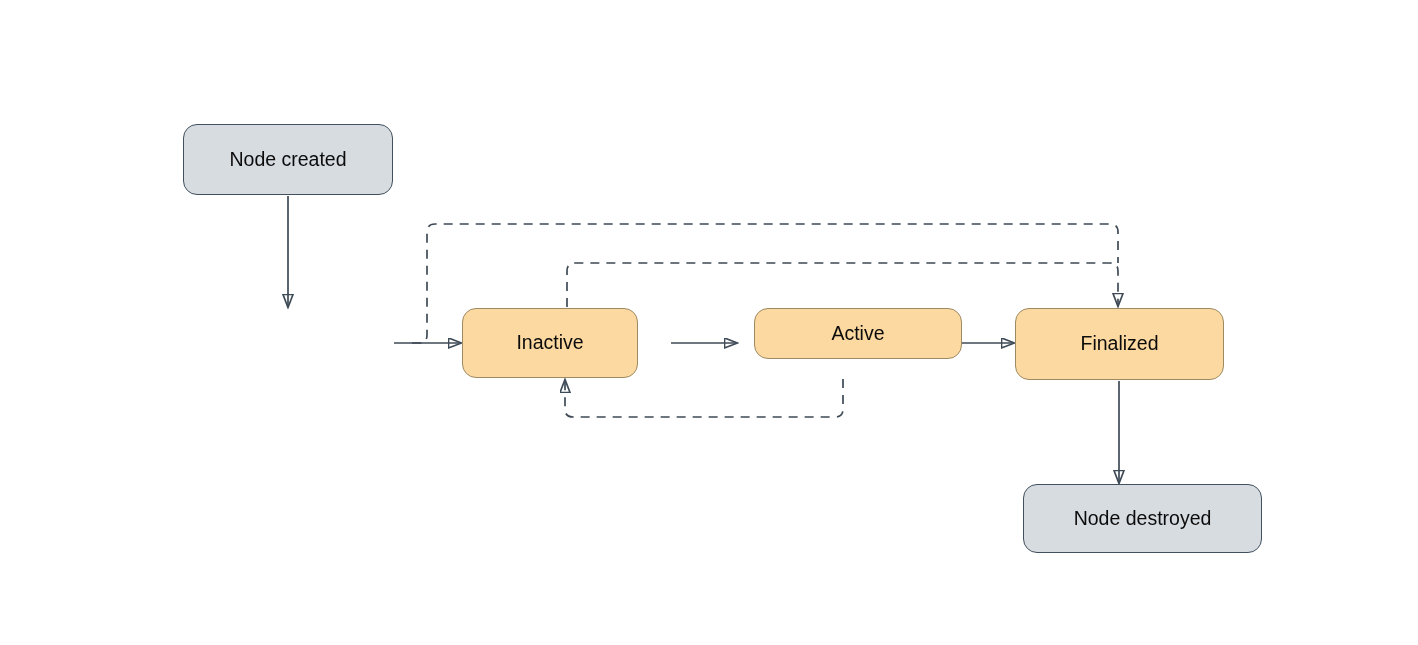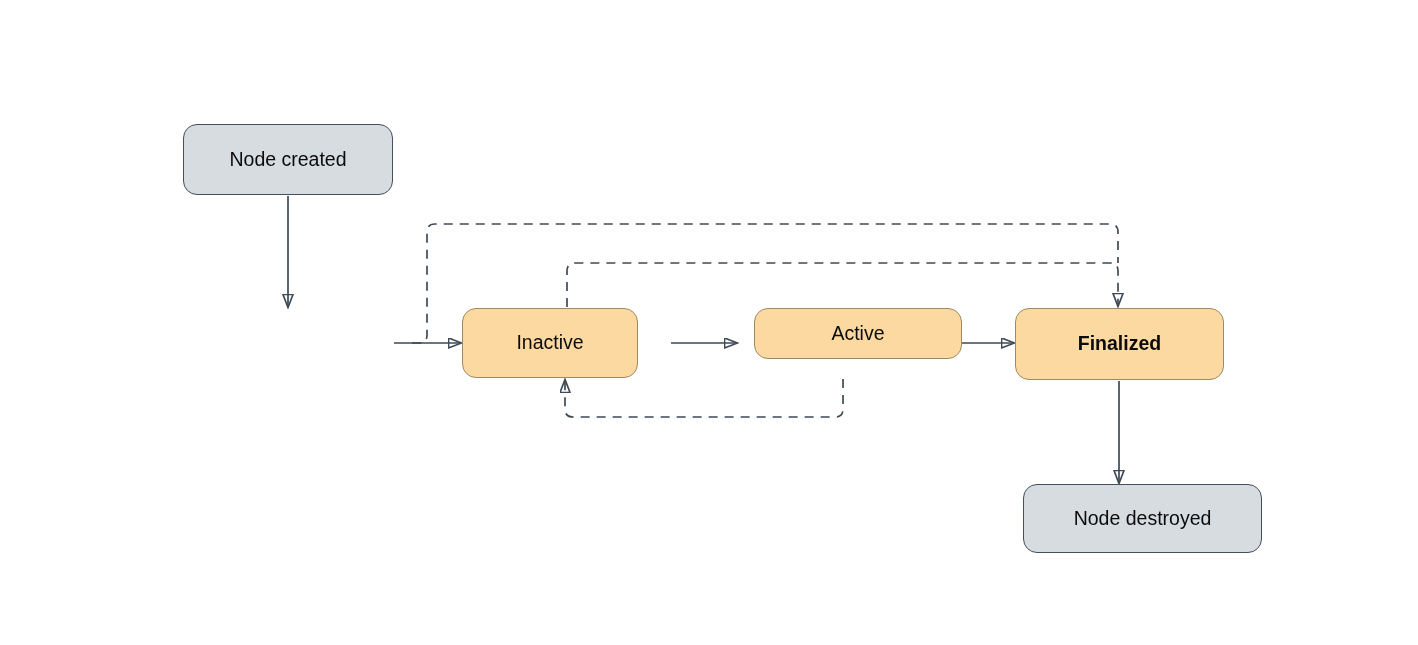--- a/index.html
+++ b/index.html
@@ -70,21 +70,21 @@
 
 
   <div class="node state" style="left:462px;top:308px;width:176px;height:70px;">
     <span>Inactive</span>
   </div>
 
   <div class="node state" style="left:738px;top:308px;width:208px;height:51px;margin-left:16px;">
     <span>Active</span>
   </div>
 
-  <div class="node state" style="left:1015px;top:308px;width:209px;height:72px;font-weight:bold;">
+  <div class="node state" style="left:1015px;top:308px;width:209px;height:72px;">
     <span>Finalized</span>
   </div>
 
   <div class="node terminal" style="left:1023px;top:484px;width:239px;height:69px;">
     <span>Node destroyed</span>
   </div>
 
 </div>
 
 </body></html>

